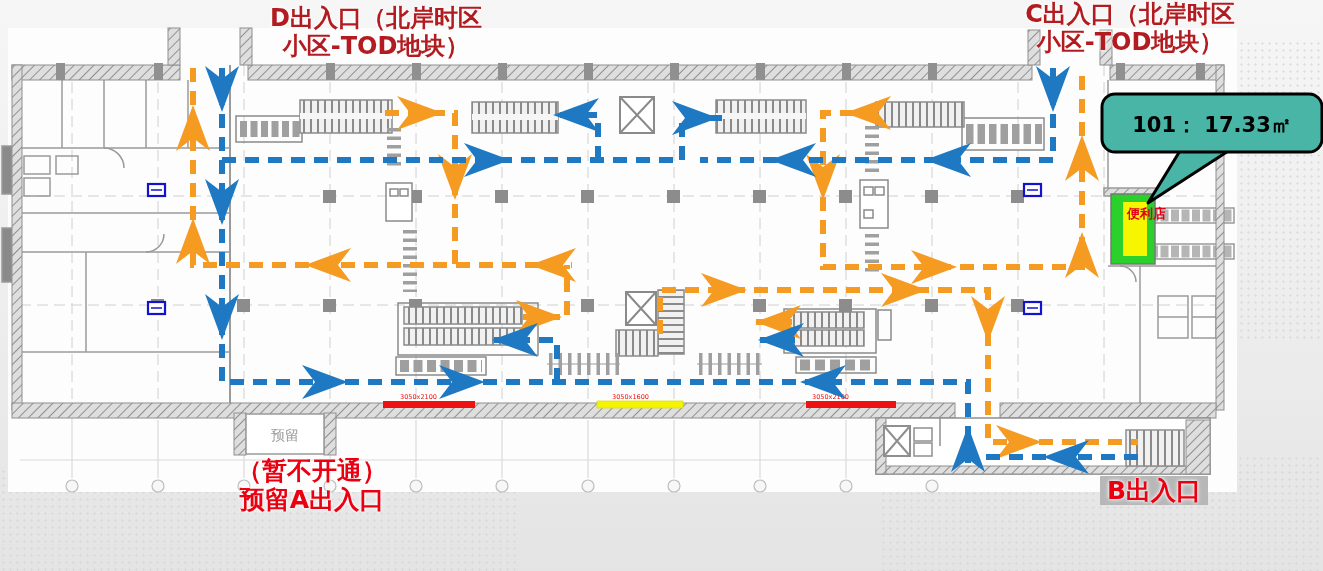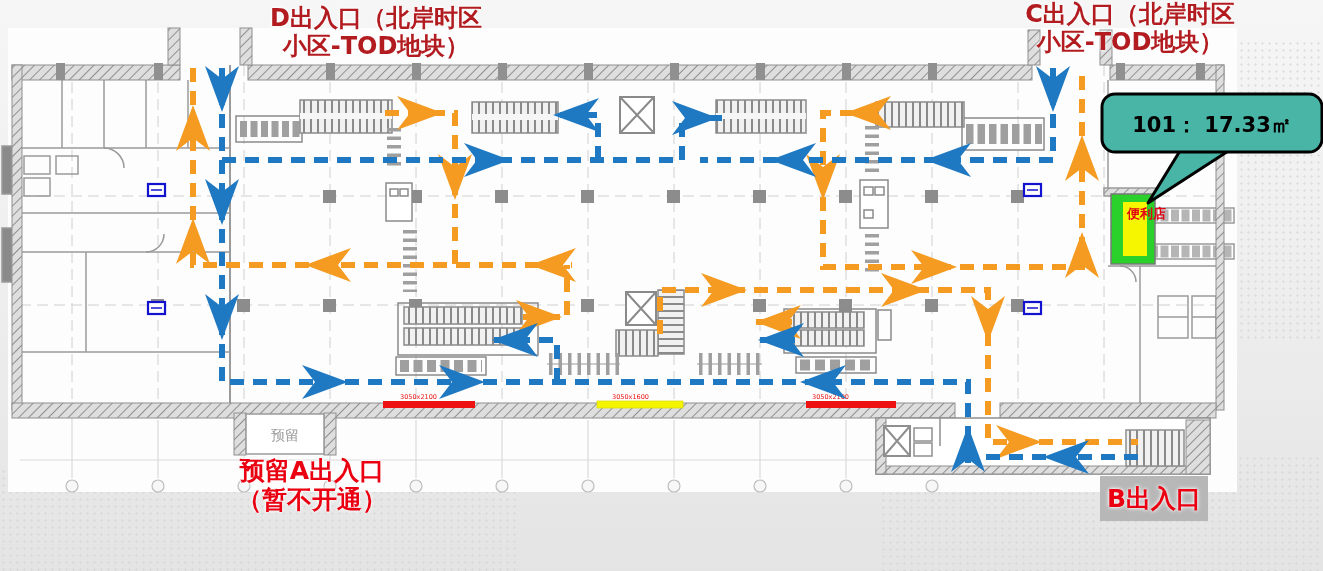--- a/index.html
+++ b/index.html
@@ -6,21 +6,21 @@
   body{font-family:"DejaVu Sans","Liberation Sans",sans-serif;}
   #stage{position:relative;width:1323px;height:571px;overflow:hidden;
          background:linear-gradient(180deg,#f6f6f6 0%,#ededed 55%,#e4e4e4 100%);}
   .dots{position:absolute;background-image:radial-gradient(#d2d2d2 1.2px,transparent 1.4px);
         background-size:7px 7px;opacity:.55;pointer-events:none;}
   svg{position:absolute;left:0;top:0;}
   .lbl{position:absolute;font-weight:bold;text-align:center;white-space:nowrap;
        text-shadow:0 0 3px #ffffff,0 0 5px rgba(255,255,255,.85);}
   .lbl-dark{color:#b21b1f;font-size:24px;line-height:28px;}
   .lbl-bright{color:#ea0011;font-size:25px;line-height:29px;}
-  .lbl-b span{background:#b7b7b7;padding:8px 7px;display:inline-block;}
+  .lbl-b span{background:#b7b7b7;padding:0 7px;display:inline-block;}
   #store-text{position:absolute;left:1124px;top:205px;width:42px;font-size:13px;
       line-height:17px;font-weight:bold;color:#e00012;text-align:right;
       word-break:break-all;white-space:normal;}
 </style>
 </head>
 <body>
 
 <div id="stage">
 
   <div class="dots" style="left:0;top:468px;width:520px;height:103px;"></div>
@@ -344,20 +344,20 @@
 
   <div class="lbl lbl-dark" style="left:216px;top:4px;width:320px;">
     <div>D出入口（北岸时区</div>
     <div>小区-TOD地块）</div>
   </div>
   <div class="lbl lbl-dark" style="left:970px;top:0px;width:320px;">
     <div>C出入口（北岸时区</div>
     <div>小区-TOD地块）</div>
   </div>
   <div class="lbl lbl-bright" style="left:162px;top:456px;width:300px;">
+    <div>（暂不开通）</div>
     <div>预留A出入口</div>
-    <div>（暂不开通）</div>
   </div>
   <div class="lbl lbl-bright lbl-b" style="left:985px;top:476px;width:338px;">
     <div><span>B出入口</span></div>
   </div>
 
 </div>
 
 </body></html>

